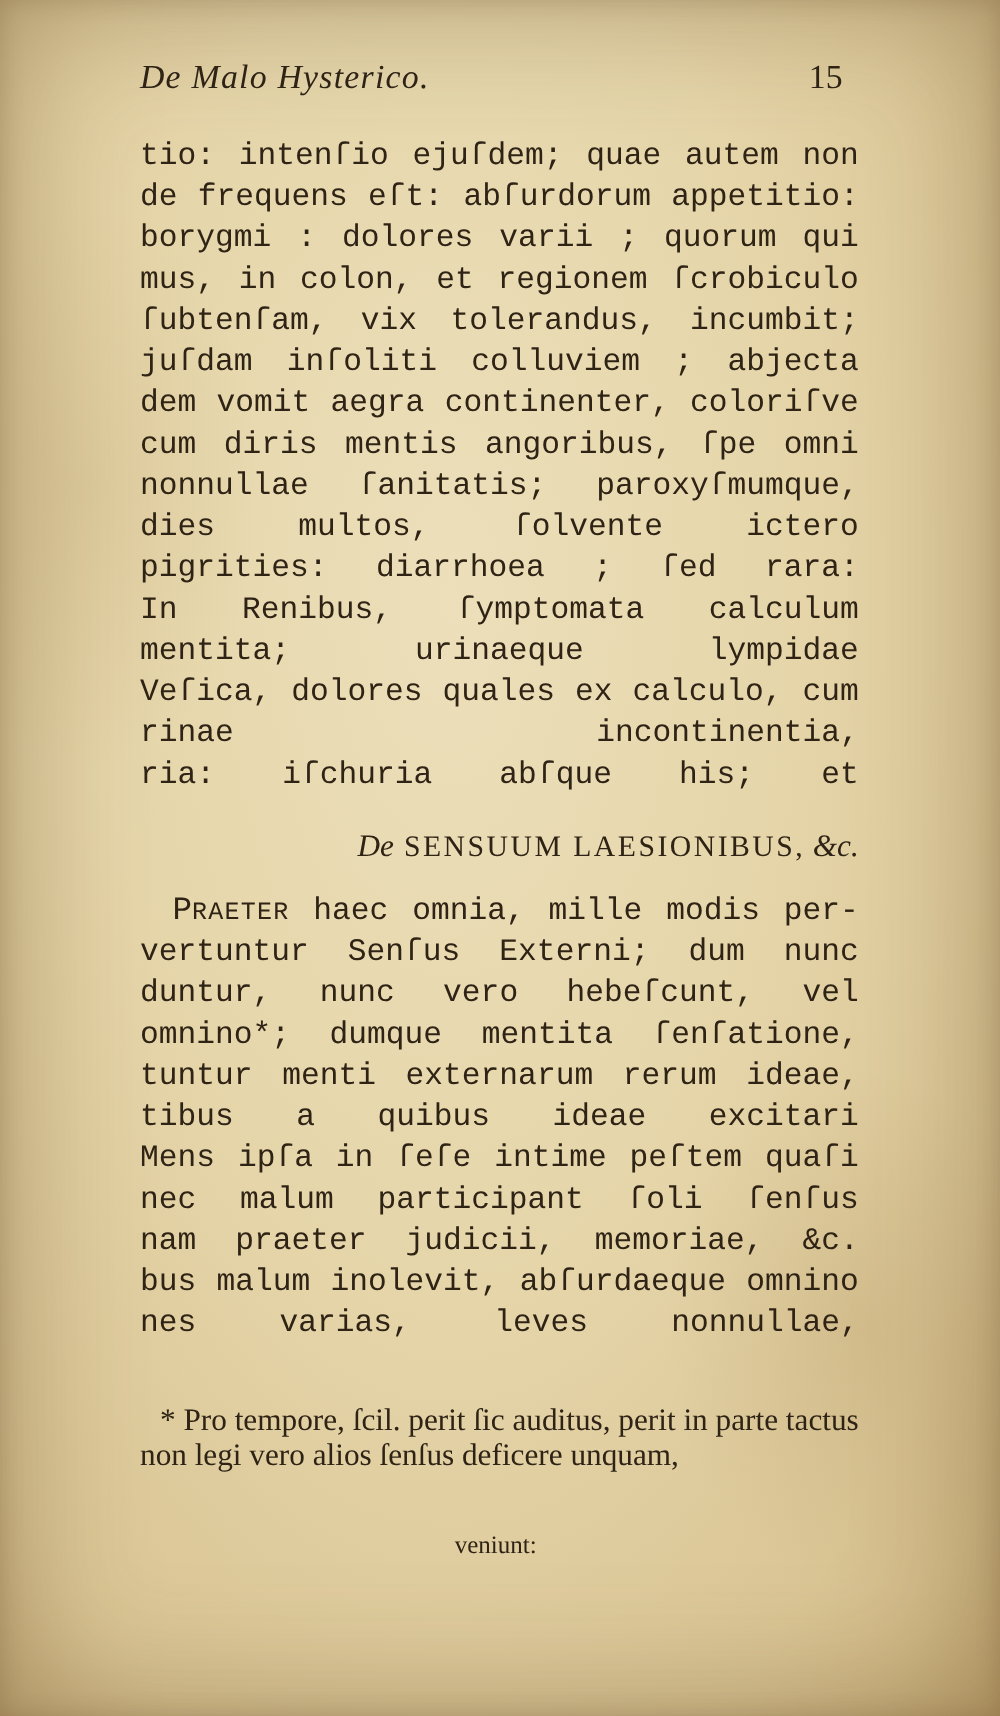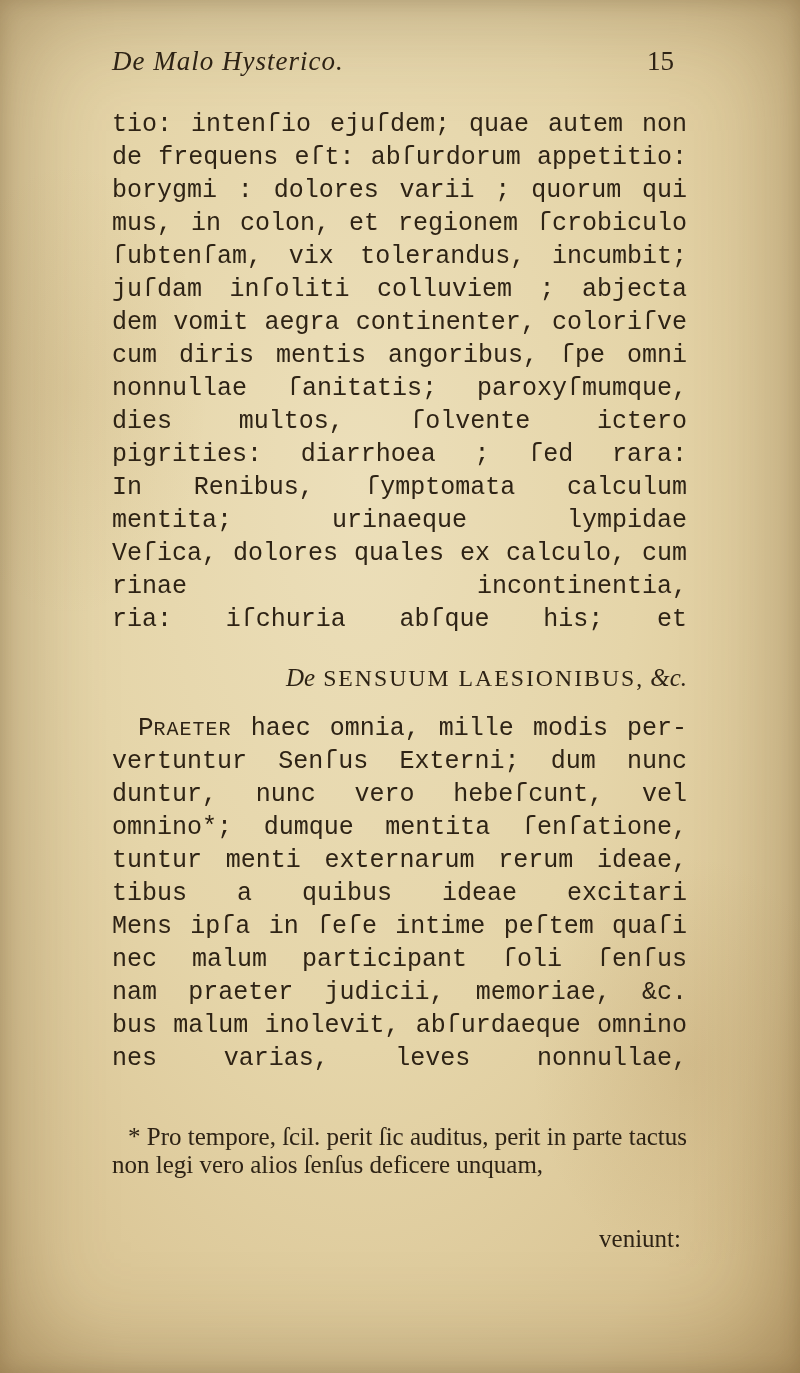--- a/index.html
+++ b/index.html
@@ -36,21 +36,21 @@
 
   .section-heading { margin-top:28px; margin-bottom:-10px; text-align:right; font-size:25px; height:34px; }
   .section-heading .lead { font-style:italic; margin-right:8px; }
   .section-heading .caps { letter-spacing:2px; font-size:0.95em; }
   .section-heading .etc { margin-left:6px; font-style:italic; }
 
   .footnote { margin-top:48px; font-size:25px; line-height:28px; }
   .footnote .line { height:28px; }
   .footnote .line:first-child { padding-left:16px; }
 
-  .catchword { margin-top:46px; text-align:right; font-size:25px; padding-right:6px; }
+  .catchword { margin-top:46px; text-align:center; font-size:20px; padding-right:6px; }
 </style>
 </head>
 <body>
 
 <div class="paper">
   <div class="stain stain1"></div>
   <div class="stain stain2"></div>
 
   <div class="textblock">
 

